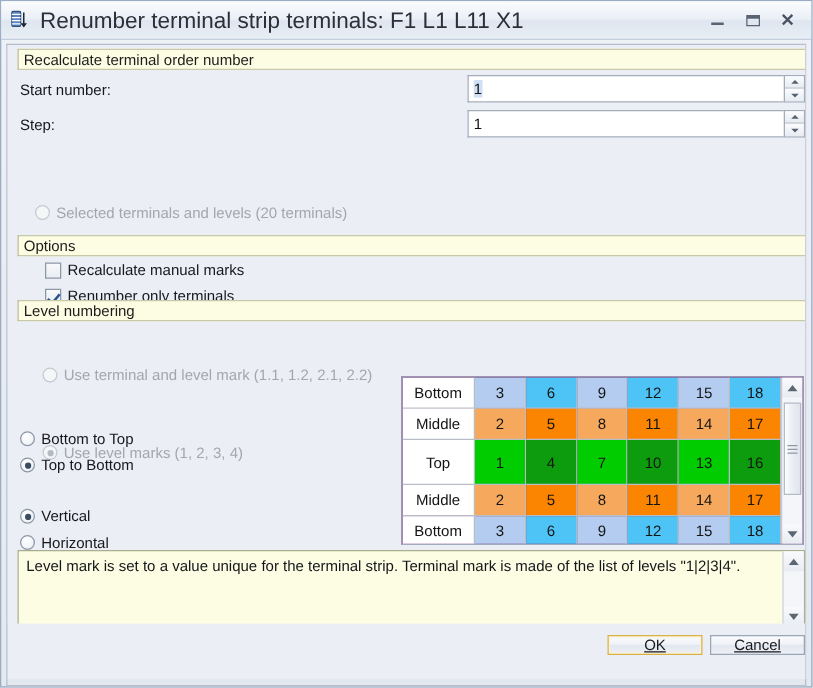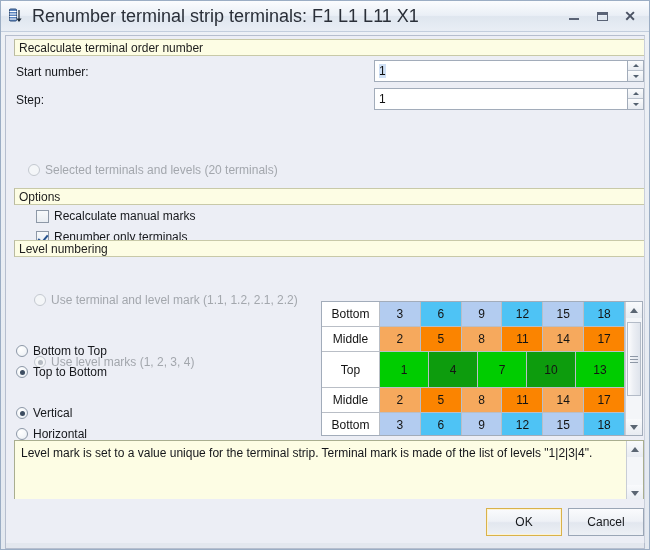--- a/index.html
+++ b/index.html
@@ -307,31 +307,32 @@
     flex: 0 0 44px;
     position: relative;
     background: #eceef5;
     border-left: 1px solid #b6bece;
     border-right: 1px solid #c9cfdb;
     margin: 0 4px;
     box-sizing: border-box;
   }
   .btn {
     position: absolute;
-    height: 28px;
+    height: 16px;
     width: 76px;
     box-sizing: border-box;
     background: linear-gradient(to bottom, #fafbfd 0%, #eef1f6 47%, #e2e7ef 53%, #edf0f5 100%);
     border: 1px solid #9aa6b6;
     border-radius: 0;
     display: flex;
     align-items: center;
     justify-content: center;
     font-size: 12px;
     color: #16181c;
+    text-decoration: underline;
   }
   .btn.default {
     border-color: #d9b24a;
     box-shadow: inset 0 0 0 1px #fdf3d4;
   }
   .bottom-edge {
     flex: 0 0 6px;
     background: #e3e7ee;
     border: 1px solid #b6bece;
     border-top: none;
@@ -479,20 +480,21 @@
               <div class="gcell datacell" style="background: rgb(246, 169, 93);">14</div>
               <div class="gcell datacell" style="background: rgb(251, 132, 0);">17</div>
             </div>
             <div class="grid-row" style="flex: 0 0 36px;">
               <div class="gcell labelcell">Top</div>
               <div class="gcell datacell" style="background: rgb(0, 204, 0);">1</div>
               <div class="gcell datacell" style="background: rgb(13, 156, 13);">4</div>
               <div class="gcell datacell" style="background: rgb(0, 204, 0);">7</div>
               <div class="gcell datacell" style="background: rgb(13, 156, 13);">10</div>
               <div class="gcell datacell" style="background: rgb(0, 204, 0);">13</div>
+              <div class="gcell datacell" style="background: rgb(13, 156, 13);">16</div>
             </div>
             <div class="grid-row" style="flex: 0 0 25px;">
               <div class="gcell labelcell">Middle</div>
               <div class="gcell datacell" style="background: rgb(246, 169, 93);">2</div>
               <div class="gcell datacell" style="background: rgb(251, 132, 0);">5</div>
               <div class="gcell datacell" style="background: rgb(246, 169, 93);">8</div>
               <div class="gcell datacell" style="background: rgb(251, 132, 0);">11</div>
               <div class="gcell datacell" style="background: rgb(246, 169, 93);">14</div>
               <div class="gcell datacell" style="background: rgb(251, 132, 0);">17</div>
             </div>

